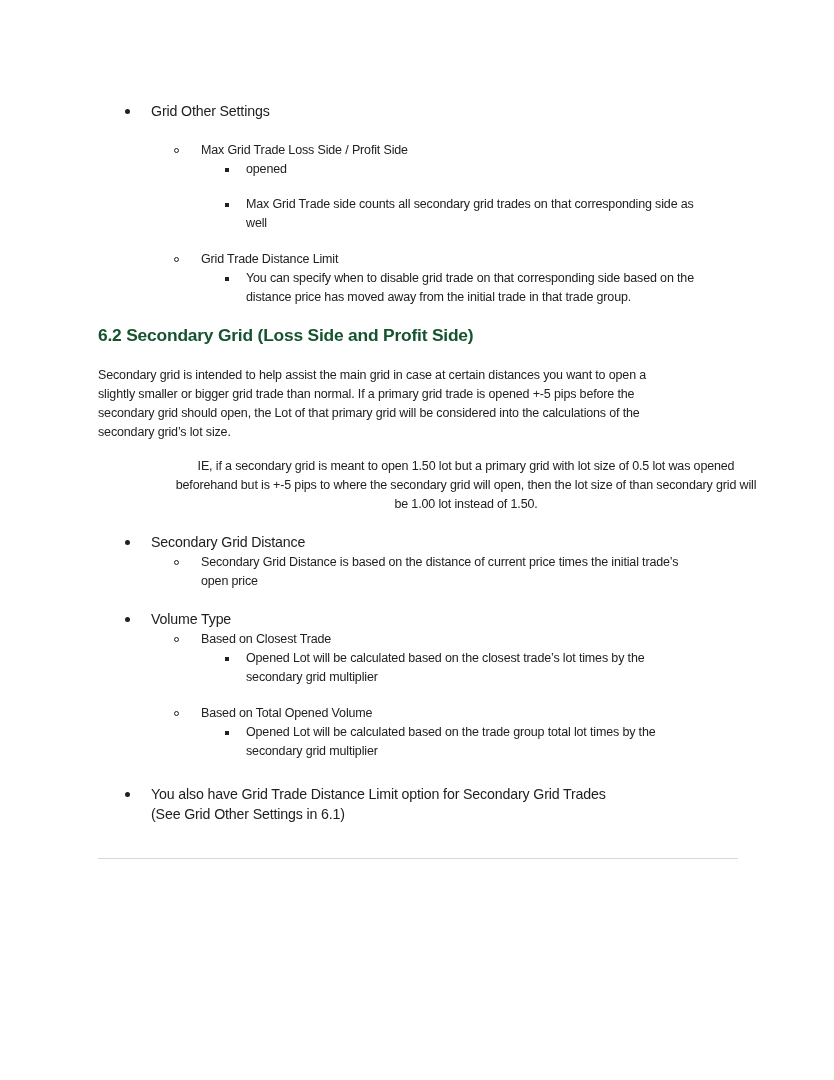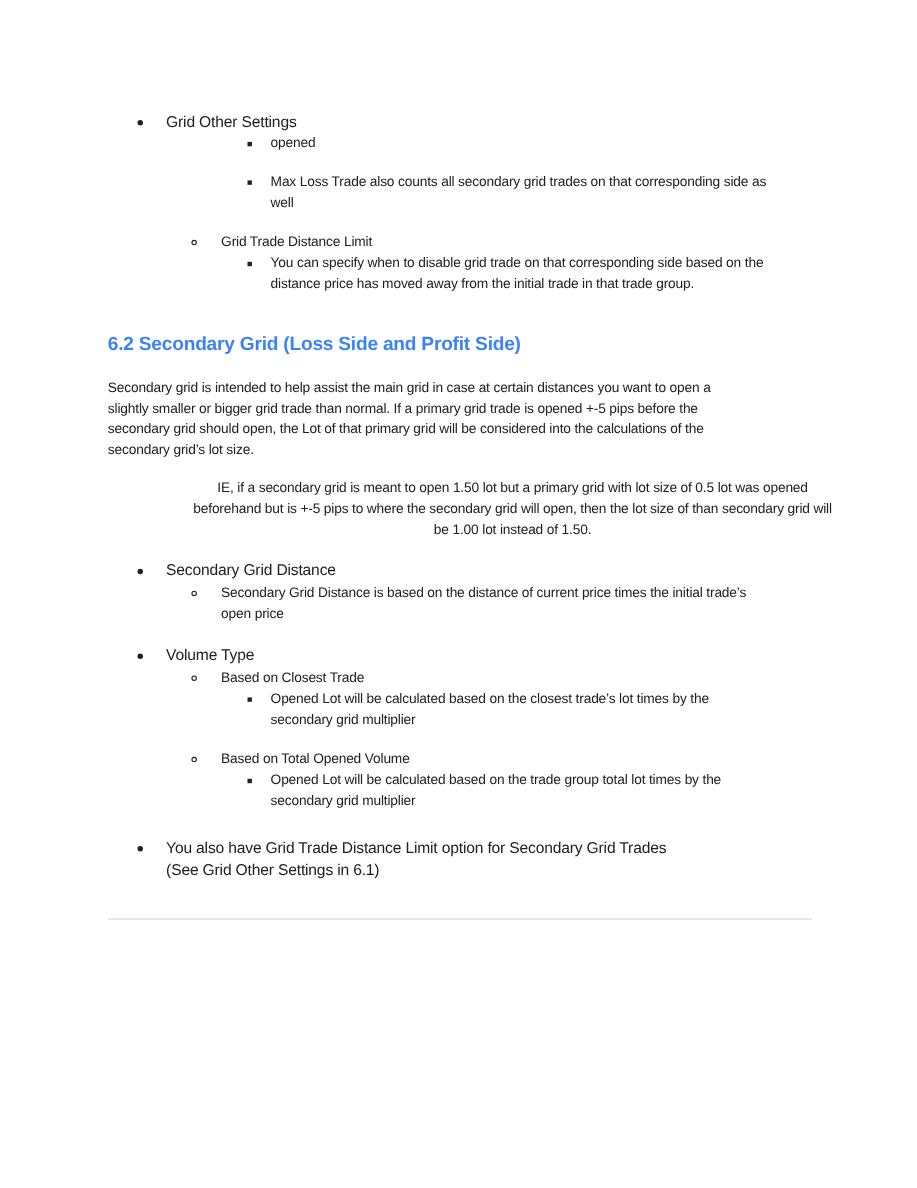--- a/index.html
+++ b/index.html
@@ -42,22 +42,22 @@
 
   .lvl3 { padding-left: 148px; font-size: 12.5px; line-height: 19px; letter-spacing: -0.15px; }
   .lvl3 .marker {
     left: 127px; top: 7.5px;
     width: 4px; height: 4px;
     background: #212121;
   }
 
   .heading {
     font-size: 17.4px; font-weight: 700; line-height: 25px;
-    letter-spacing: -0.2px; color: #3b82f6;
-    margin-top: 32px;
+    letter-spacing: -0.2px; color: #14532d;
+    margin-top: 16px;
   }
   .para { font-size: 12.5px; line-height: 19px; letter-spacing: -0.15px; }
 
   
   .mt0  { margin-top: 0; }
   .mt1  { margin-top: 1px; }
   .mt15 { margin-top: 15px; text-align: center; }
   .mt16 { margin-top: 16px; }
   .mt17 { margin-top: 17px; }
   .mt18 { margin-top: 18px; }
@@ -74,29 +74,33 @@
 <body>
 
 <div class="page">
   <div class="content">
 
     <div class="li lvl1 mt0">
       <span class="marker"></span>
       <div class="line">Grid Other Settings</div>
     </div>
 
+    <div class="li lvl2 mt20">
+      <span class="marker"></span>
+      <div class="line">Max Grid Trade Loss Side / Profit Side</div>
+    </div>
 
     <div class="li lvl3 mt0">
       <span class="marker"></span>
       <div class="line">opened</div>
     </div>
 
     <div class="li lvl3 mt16">
       <span class="marker"></span>
-      <div class="line">Max Loss Trade also counts all secondary grid trades on that corresponding side as</div>
+      <div class="line">Max Grid Trade side counts all secondary grid trades on that corresponding side as</div>
       <div class="line">well</div>
     </div>
 
     <div class="li lvl2 mt17">
       <span class="marker"></span>
       <div class="line">Grid Trade Distance Limit</div>
     </div>
 
     <div class="li lvl3 mt0">
       <span class="marker"></span>

